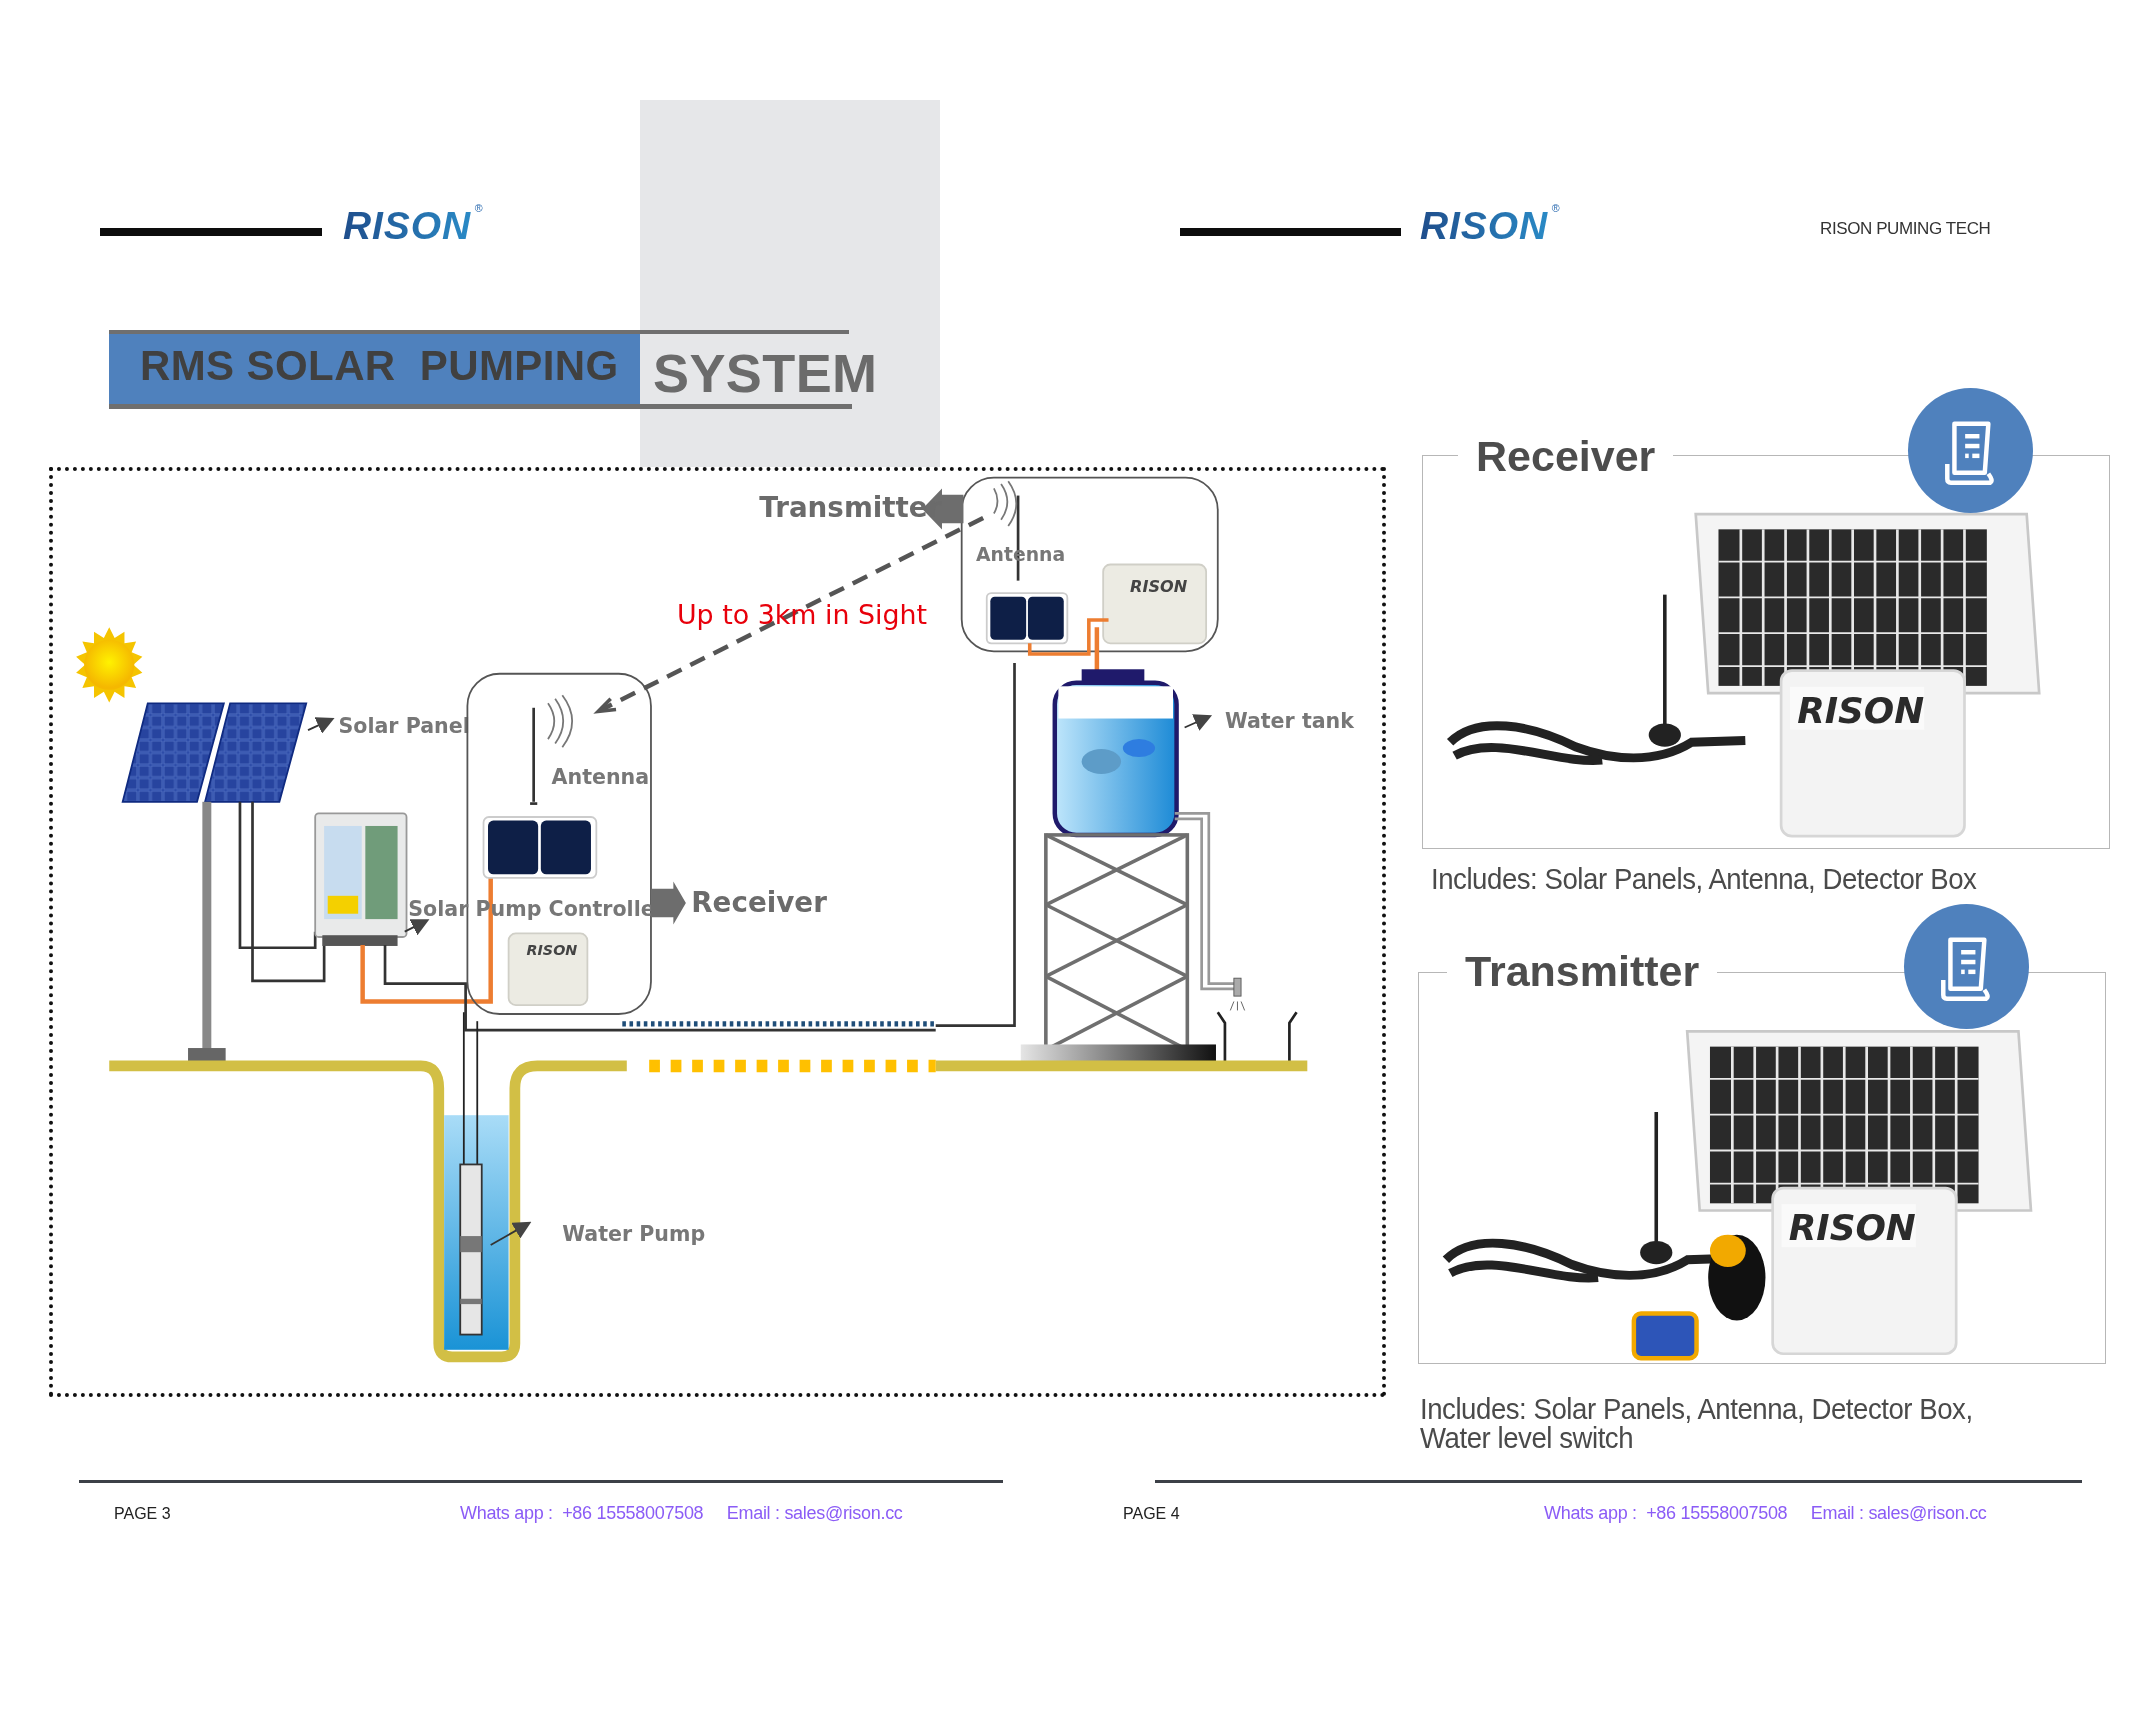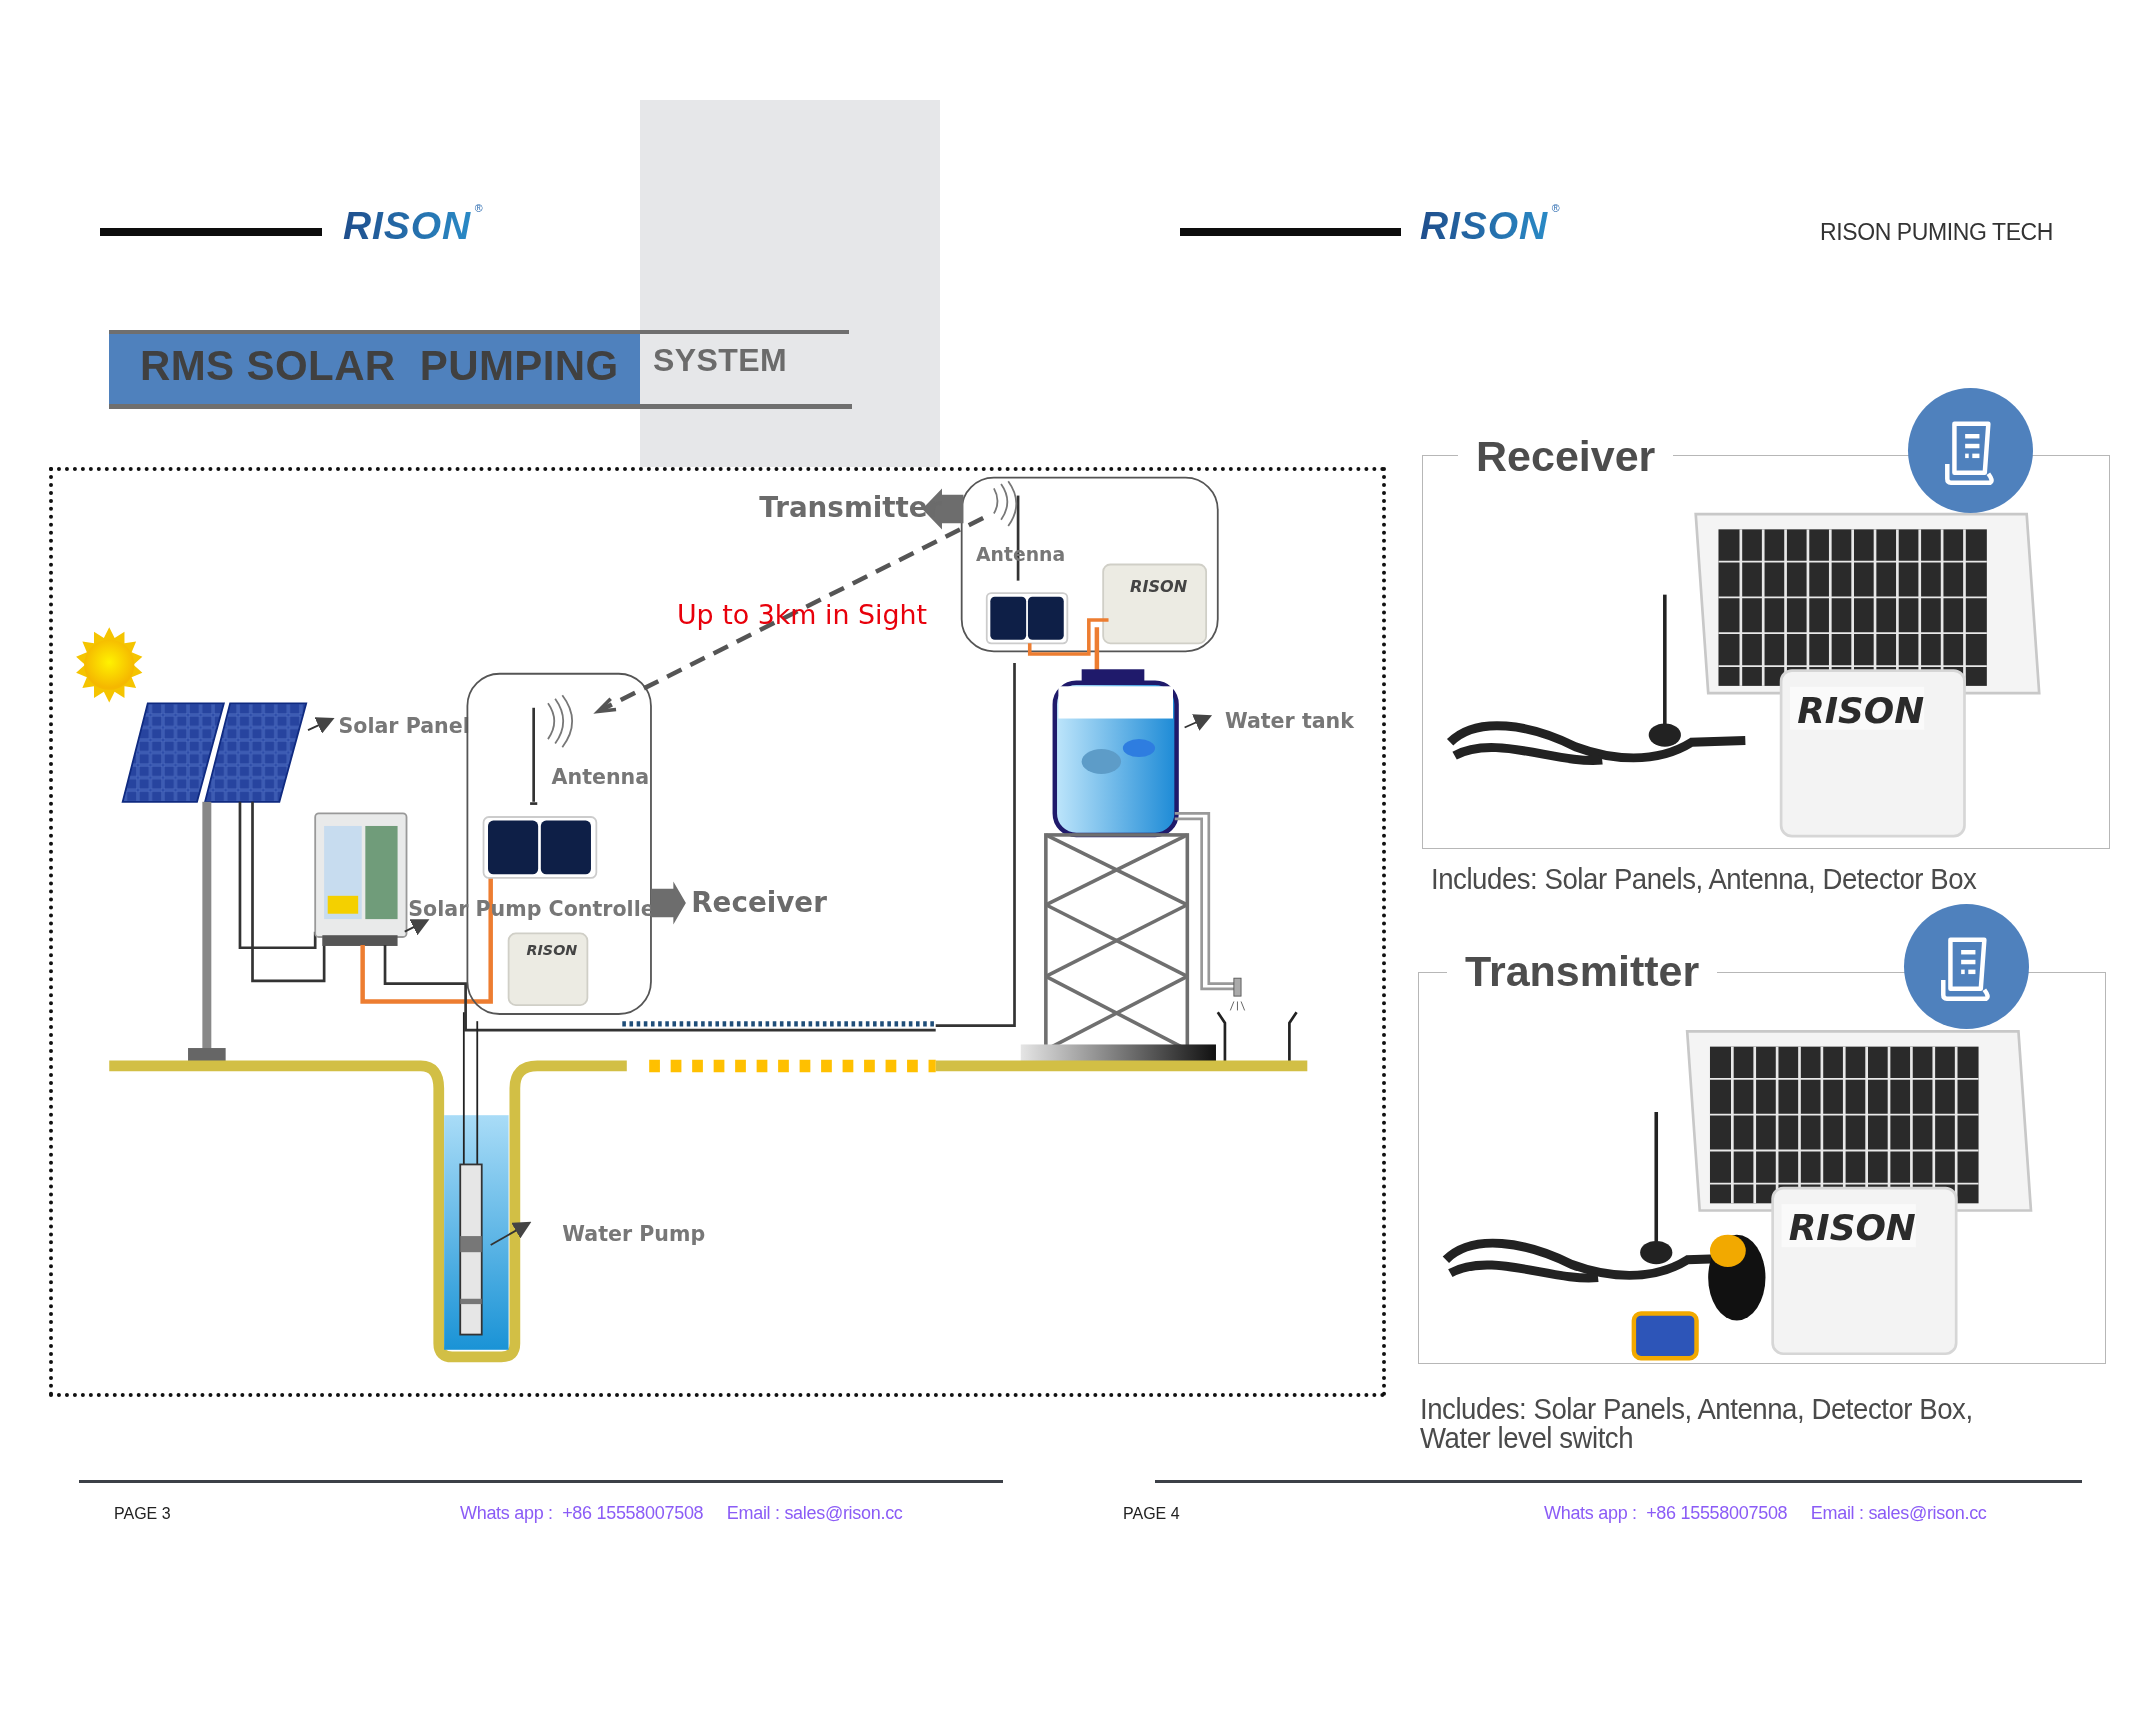--- a/index.html
+++ b/index.html
@@ -3,27 +3,27 @@
 <meta charset="utf-8">
 <style>
   html, body { margin:0; padding:0; background:#ffffff; }
   body { width:2149px; height:1720px; position:relative; overflow:hidden; font-family:"Liberation Sans", sans-serif; }
   .abs { position:absolute; }
   .gray-col { left:640px; top:100px; width:300px; height:367px; background:#e6e7e9; }
   .hbar { height:8px; background:#0d0d0d; }
   .logo { font-family:"Liberation Sans", sans-serif; font-weight:bold; font-style:italic; font-size:39px; letter-spacing:0.9px;
           background:linear-gradient(90deg,#1f4e8c,#2a8ac6); -webkit-background-clip:text; background-clip:text; color:transparent; }
   .logo-reg { font-size:10.7px; color:#2a6ab0; position:absolute; top:-1.8px; right:-12.5px; font-style:normal; font-weight:normal; }
-  .tagline { font-size:23px; color:#333; letter-spacing:-0.4px; }
+  .tagline { font-size:17px; color:#333; letter-spacing:-0.4px; }
   .title-bar { left:109px; top:330px; width:743px; height:79px; }
   .title-top { position:absolute; left:0; top:0; width:740px; height:3.6px; background:#6f6f6f; }
   .title-bot { position:absolute; left:0; top:74px; width:743px; height:4.5px; background:#6f6f6f; }
   .title-blue { position:absolute; left:0; top:3.6px; width:531px; height:71px; background:#4f81bd; }
   .title-text-a { position:absolute; left:31px; top:11.6px; font-size:42px; font-weight:bold; color:#404040; letter-spacing:0.4px; white-space:pre; }
-  .title-text-b { position:absolute; left:544px; top:11.6px; font-size:32px; font-weight:bold; color:#6b6b6b; letter-spacing:0.4px; }
+  .title-text-b { position:absolute; left:544px; top:11.6px; font-size:54px; font-weight:bold; color:#6b6b6b; letter-spacing:0.4px; }
   .dotted { left:49px; top:467px; width:1329px; height:922px; border:4.5px dotted #111; box-sizing:content-box; }
   .prod-box { border:1.8px solid #b7b7b7; box-sizing:border-box; background:#fff; }
   .prod-title { font-size:43px; font-weight:bold; color:#4d4d4d; background:#fff; padding:0 18px; }
   .circle { width:125px; height:125px; border-radius:50%; background:#4f81bd; }
   .caption { font-size:30px; color:#4a4a4a; letter-spacing:-0.5px; line-height:29px; transform:scaleX(0.92); transform-origin:left top; }
   .footer-line { height:2.7px; background:#3c4047; }
   .page-no { font-size:16px; color:#222; }
   .contact { font-size:18px; color:#8b5cf6; white-space:pre; letter-spacing:-0.3px; }
   svg text { font-family:"DejaVu Sans", sans-serif; }
 </style>

